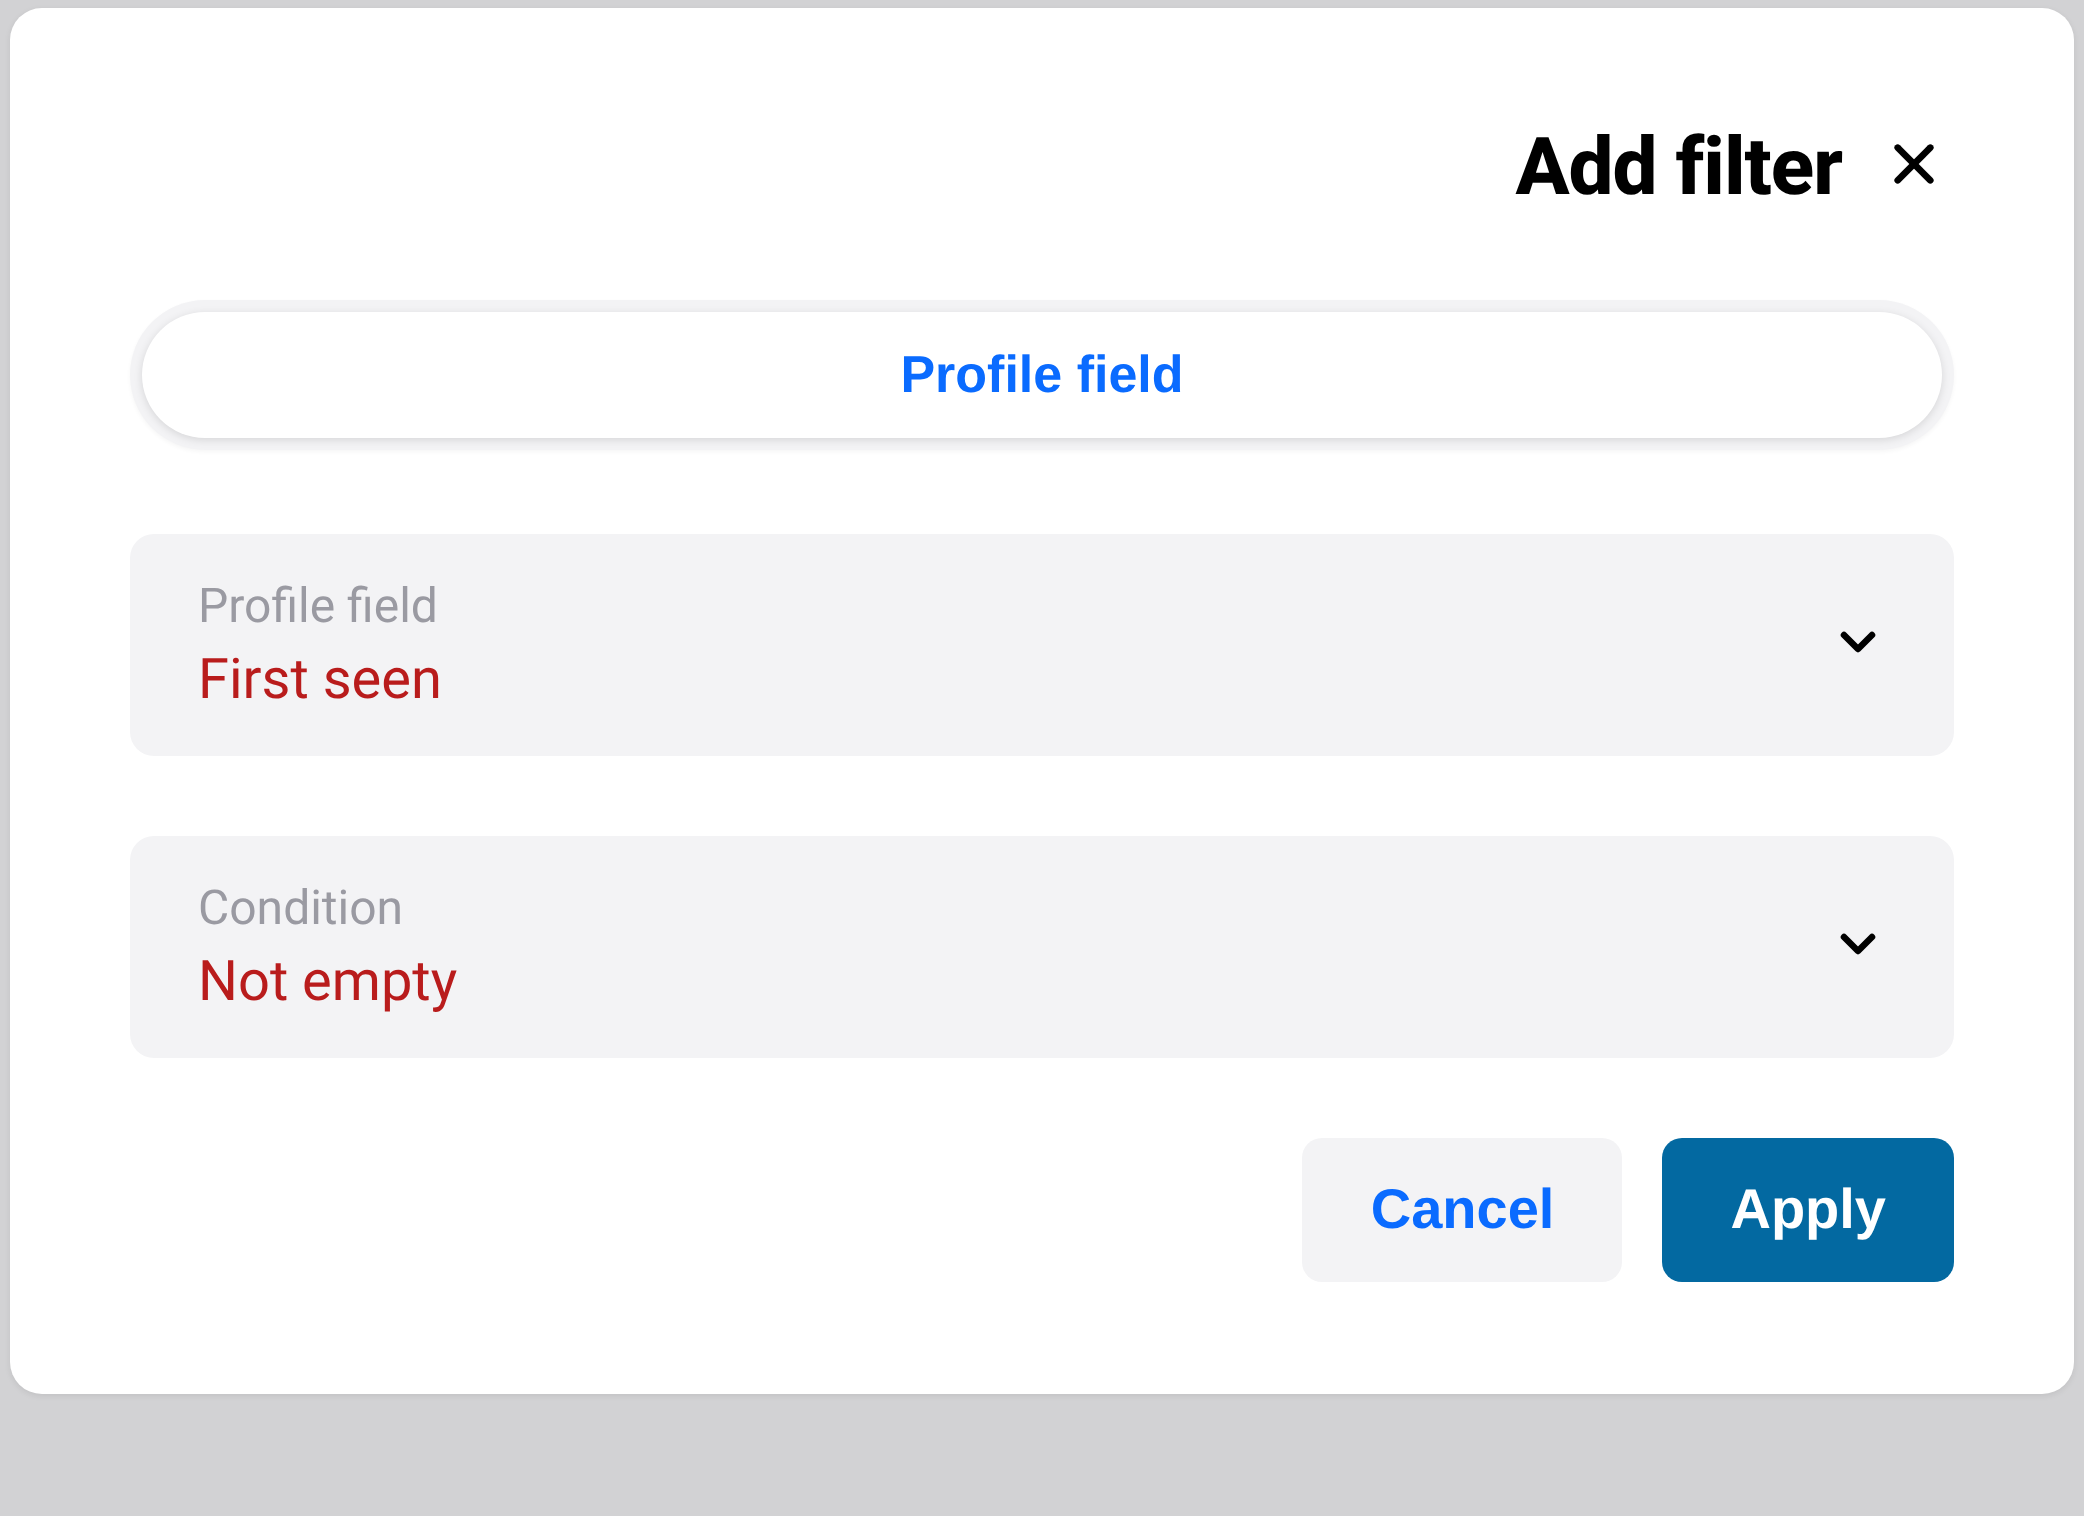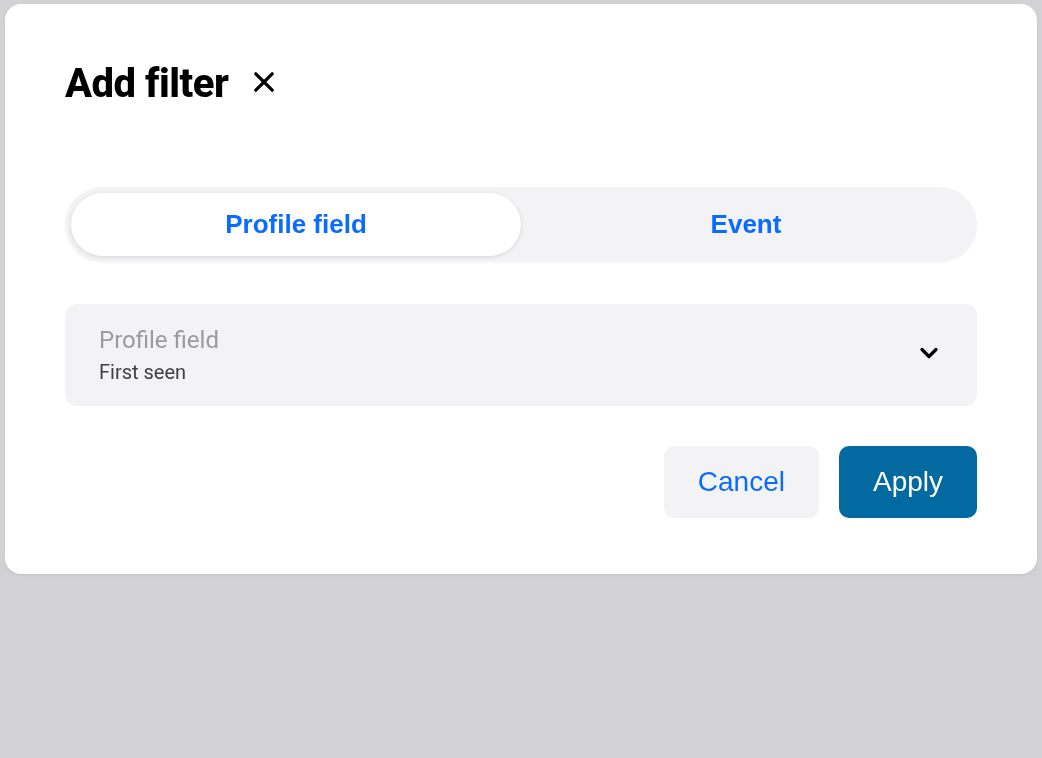--- a/index.html
+++ b/index.html
@@ -19,23 +19,23 @@
     .modal {
       background: #ffffff;
       border-radius: 16px;
       width: 1032px;
       margin: 4px auto 0 auto;
       padding: 56px 60px 56px 60px;
       box-shadow: 0 1px 3px rgba(0,0,0,0.08);
     }
     .modal-header {
       display: flex;
-      justify-content: flex-start;
+      justify-content: flex-end;
       align-items: center;
-      margin-bottom: 80px;
+      margin-bottom: 43px;
       gap: 16px;
     }
     .modal-title {
       font-size: 40px;
       font-weight: 800;
       color: #000;
       letter-spacing: -0.5px;
     }
     .close-btn {
       background: none;
@@ -85,36 +85,36 @@
       display: flex;
       flex-direction: column;
     }
     .select-label {
       color: #9a9aa2;
       font-size: 24px;
       font-weight: 400;
       margin-bottom: 6px;
     }
     .select-value {
-      color: #404040;
-      font-size: 20px;
+      color: #b91c1c;
+      font-size: 28px;
       font-weight: 400;
     }
     .chevron {
       flex-shrink: 0;
     }
     .footer {
       display: flex;
       justify-content: flex-end;
       gap: 20px;
       margin-top: 20px;
     }
     .btn {
       font-size: 28px;
-      font-weight: 400;
+      font-weight: 700;
       border-radius: 10px;
       padding: 20px 34px;
       border: none;
       cursor: pointer;
     }
     .btn-cancel {
       background: #f3f3f5;
       color: #0a6bff;
     }
     .btn-apply {
@@ -133,33 +133,43 @@
         <svg width="28" height="28" viewBox="0 0 24 24" fill="none" stroke="#000" stroke-width="2.8" stroke-linecap="round">
           <line x1="5" y1="5" x2="19" y2="19"></line>
           <line x1="19" y1="5" x2="5" y2="19"></line>
         </svg>
       </span>
     </button>
   </div>
 
   <div class="tabs">
     <button class="tab active">Profile field</button>
-    <button class="tab">Event</button>
   </div>
 
   <div class="select-field">
     <div class="select-text">
       <span class="select-label">Profile field</span>
       <span class="select-value">First seen</span>
     </div>
     <span class="chevron">
       <svg width="28" height="28" viewBox="0 0 24 24" fill="none" stroke="#000" stroke-width="2.8" stroke-linecap="round" stroke-linejoin="round">
         <polyline points="6 9 12 15 18 9"></polyline>
       </svg>
     </span>
   </div>
 
+  <div class="select-field">
+    <div class="select-text">
+      <span class="select-label">Condition</span>
+      <span class="select-value">Not empty</span>
+    </div>
+    <span class="chevron">
+      <svg width="28" height="28" viewBox="0 0 24 24" fill="none" stroke="#000" stroke-width="2.8" stroke-linecap="round" stroke-linejoin="round">
+        <polyline points="6 9 12 15 18 9"></polyline>
+      </svg>
+    </span>
+  </div>
 
   <div class="footer">
     <button class="btn btn-cancel">Cancel</button>
     <button class="btn btn-apply">Apply</button>
   </div>
 </div>
 
 </body></html>

